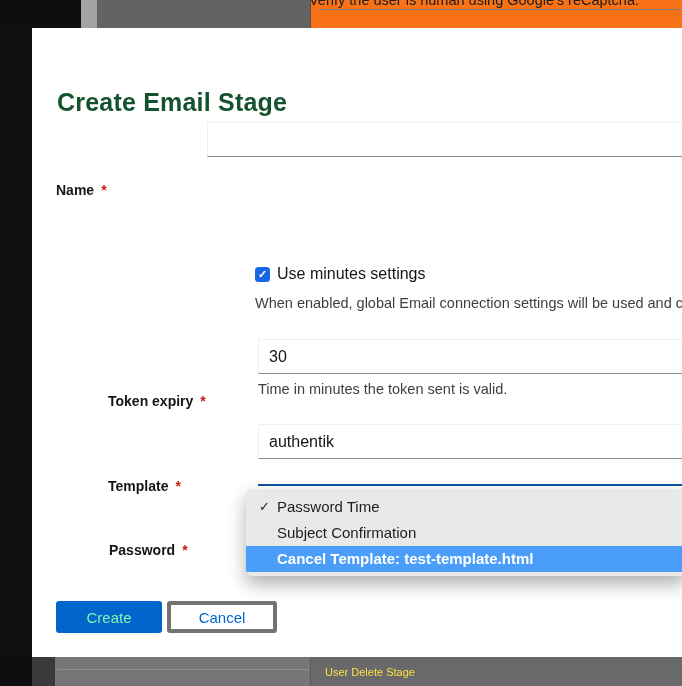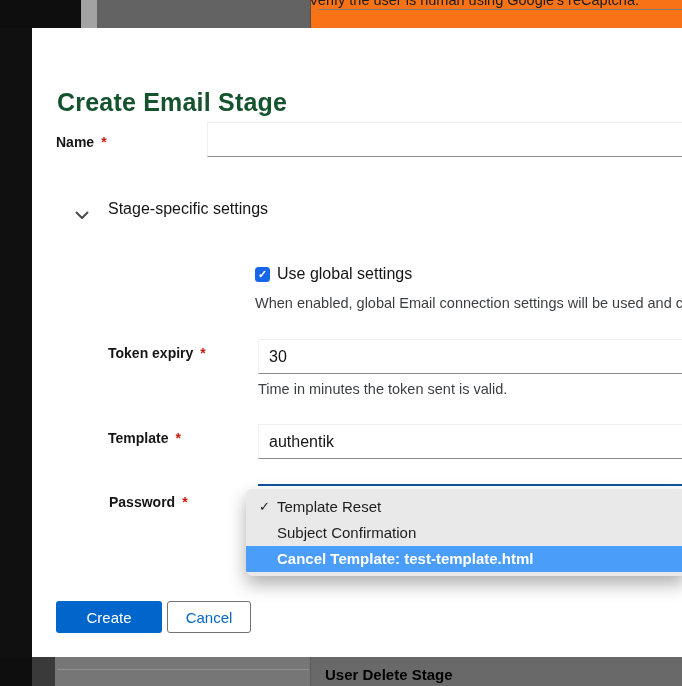--- a/index.html
+++ b/index.html
@@ -16,28 +16,28 @@
   .bd-top-rowline { left:318px; top:9px; width:364px; height:1px; background:#7d7d7d; }
   .bd-top-text { left:309px; top:-8px; font-size:14.5px; color:#1c1c1c; white-space:nowrap; }
 
   .bd-left { left:0; top:28px; width:32px; height:629px; background:#101010; }
 
   .bd-bottom { left:0; top:657px; width:682px; height:29px; background:#696969; overflow:hidden; }
   .bd-bottom-sidebar { left:0; top:0; width:32px; height:29px; background:#0e0e0e; }
   .bd-bottom-strip { left:32px; top:0; width:23px; height:29px; background:#3a3a3a; }
   .bd-bottom-panel { left:55px; top:0; width:256px; height:29px; background:#767676; border-right:1px solid #5a5a5a; }
   .bd-bottom-rowline { left:57px; top:12px; width:252px; height:1px; background:#8f8f8f; }
-  .bd-bottom-text { left:325px; top:9px; font-size:15px; color:#000000; white-space:nowrap;font-weight:bold; }
+  .bd-bottom-text { left:325px; top:9px; font-size:11px; color:#fde047; white-space:nowrap; }
 
   
   .modal { left:32px; top:28px; width:650px; height:629px; background:#fff; overflow:hidden; }
 
   .m-title { left:25px; top:17px; font-size:25px; font-weight:700; color:#14532d; letter-spacing:.2px;margin-top:43px; }
 
-  .form-label { font-size:14px; font-weight:700; color:#151515; white-space:nowrap; }
+  .form-label { font-size:14px; font-weight:700; color:#151515; white-space:nowrap;margin-top:48px; }
   .req { color:#c9190b; margin-left:7px; font-weight:700; font-size:14px; }
 
   .text-input { height:35px; background:#fff; border:1px solid #f0f0f0; border-bottom:1px solid #8a8d90;
                 padding:0 10px; font-size:16px; color:#151515; outline:none;
                 font-family:"Liberation Sans", sans-serif; }
 
   .lbl-name { left:24px; top:106px; }
   .inp-name { left:175px; top:94px; width:520px; }
 
   .section-toggle { left:43px; top:170px; width:300px; height:26px; cursor:pointer; }
@@ -62,22 +62,22 @@
 
   .popup { left:214px; top:461px; width:440px; height:87px; background:#e9e9e9; border-radius:6px;
            box-shadow:0 8px 18px rgba(0,0,0,.32); padding-top:5px; overflow:hidden; }
   .opt { position:relative; height:26px; line-height:26px; padding-left:31px;
          font-size:15px; color:#1d1d1f; white-space:nowrap; cursor:default; }
   .opt .check { position:absolute; left:13px; top:0; font-size:13px; color:#1d1d1f; }
   .opt.highlighted { background:#4a9df9; color:#fff; font-weight:600; }
 
   .btn { height:32px; border-radius:3px; font-size:15px; font-family:"Liberation Sans", sans-serif;
          cursor:pointer; text-align:center; }
-  .btn-create { left:24px; top:573px; width:106px; background:#0066cc; color:#ffffff; border:none; }
-  .btn-cancel { left:135px; top:573px; width:84px; background:#fff; color:#0066cc; border:1px solid #737373; }
+  .btn-create { left:24px; top:573px; width:106px; background:#0066cc; color:#86efac; border:none; }
+  .btn-cancel { left:135px; top:573px; width:110px; background:#fff; color:#0066cc; border:4px solid #737373; }
 </style>
 </head>
 <body>
 
 <div class="abs bd-top">
   <div class="abs bd-top-sidebar"></div>
   <div class="abs bd-top-colstrip"></div>
   <div class="abs bd-top-panel"></div>
   <div class="abs bd-top-rowline"></div>
   <div class="abs bd-top-text">Verify the user is human using Google's reCaptcha.</div>
@@ -95,33 +95,25 @@
 
 <div class="abs modal">
 
   <h1 class="abs m-title">Create Email Stage</h1>
 
   <div class="abs form-label lbl-name">
     <span>Name</span><span class="req">*</span>
   </div>
   <input class="abs text-input inp-name" type="text" value="" style="">
 
-  <div class="abs section-toggle">
-    <span class="chev">
-      <svg width="14" height="9" viewBox="0 0 14 9">
-          <polyline points="1.5,1.5 7,7 12.5,1.5" fill="none" stroke="#4a4a4a" stroke-width="2" stroke-linecap="round" stroke-linejoin="round"></polyline>
-        </svg>
-    </span>
-    <span class="section-label">Stage-specific settings</span>
-  </div>
 
   <div class="abs cb">
     <span>✓</span>
   </div>
-  <div class="abs cb-label">Use global settings</div>
+  <div class="abs cb-label">Use minutes settings</div>
   <div class="abs help help1">When enabled, global Email connection settings will be used and connection settings below will be ignored.</div>
 
   <div class="abs form-label lbl-token">
     <span>Token expiry</span><span class="req">*</span>
   </div>
   <input class="abs text-input inp-token" type="text" value="30" style="">
   <div class="abs help help2">Time in minutes the token sent is valid.</div>
 
   <div class="abs form-label lbl-subject">
     <span>Template</span><span class="req">*</span>
@@ -129,21 +121,21 @@
   <input class="abs text-input inp-subject" type="text" value="authentik" style="">
 
   <div class="abs form-label lbl-template">
     <span>Password</span><span class="req">*</span>
   </div>
   <div class="abs focus-line"></div>
 
   <div class="abs popup">
     <div class="opt">
       <span class="check">✓</span>
-      <span>Template Reset</span>
+      <span>Password Time</span>
     </div>
     <div class="opt">
       <span>Subject Confirmation</span>
     </div>
     <div class="opt highlighted">
       <span>Cancel Template: test-template.html</span>
     </div>
   </div>
 
   <button class="abs btn btn-create">Create</button>

